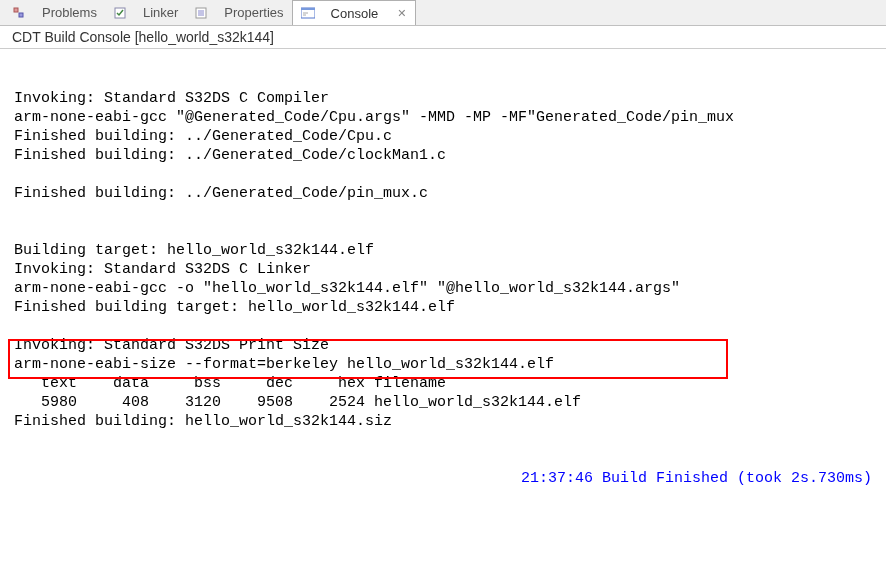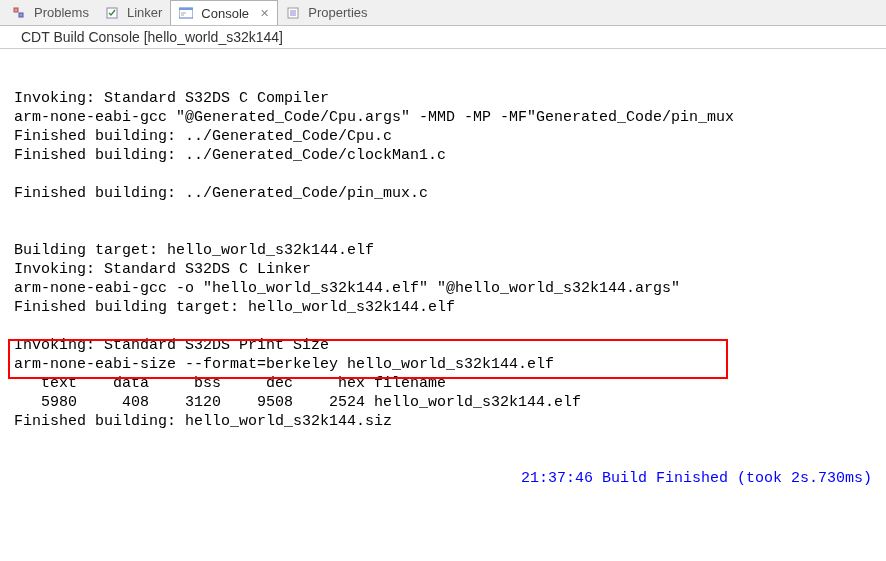--- a/index.html
+++ b/index.html
@@ -22,21 +22,21 @@
       background: #f0f0f0;
       border-bottom: 1px solid #c0c0c0;
       padding-left: 4px;
     }
     .tab {
       display: flex;
       align-items: center;
       padding: 3px 8px;
       color: #555;
       cursor: pointer;
-      gap: 8px;
+      gap: 16px;
       height: 100%;
     }
     .tab.active {
       background: #ffffff;
       border: 1px solid #b0b0b0;
       border-bottom: none;
       color: #333;
     }
     .tab-icon {
       width: 14px;
@@ -44,21 +44,21 @@
       display: inline-flex;
       align-items: center;
       justify-content: center;
     }
     .tab-close {
       margin-left: 3px;
       color: #888;
       font-size: 11px;
     }
     .subtitle {
-      padding: 3px 21px;
+      padding: 3px 12px;
       font-size: 14px;
       color: #333;
       border-bottom: 1px solid #ccc;
     }
     .console-output {
       padding: 2px 14px;
       font-family: Consolas, "Courier New", monospace;
       font-size: 15px;
       line-height: 19px;
       white-space: pre;
@@ -97,42 +97,42 @@
   </div>
   <div class="tab">
     <span class="tab-icon">
       <svg width="12" height="12" viewBox="0 0 12 12">
           <rect x="1" y="1" width="10" height="10" fill="#fff" stroke="#88a"></rect>
           <path d="M3 6 L5 8 L9 3" stroke="#484" stroke-width="1.5" fill="none"></path>
         </svg>
     </span>
     <span>Linker</span>
   </div>
+  <div class="tab">
+    <span class="tab-icon">
+      <svg width="12" height="12" viewBox="0 0 12 12">
+          <rect x="1" y="1" width="10" height="10" fill="#fff" stroke="#999"></rect>
+          <line x1="3" y1="4" x2="9" y2="4" stroke="#88c"></line>
+          <line x1="3" y1="6" x2="9" y2="6" stroke="#88c"></line>
+          <line x1="3" y1="8" x2="9" y2="8" stroke="#88c"></line>
+        </svg>
+    </span>
+    <span>Properties</span>
+  </div>
   <div class="tab active">
     <span class="tab-icon">
       <svg width="14" height="12" viewBox="0 0 14 12">
           <rect x="0" y="1" width="14" height="10" fill="#fff" stroke="#5577cc" stroke-width="1"></rect>
           <rect x="0" y="1" width="14" height="2" fill="#7799dd"></rect>
           <line x1="2" y1="6" x2="7" y2="6" stroke="#aaa"></line>
           <line x1="2" y1="8" x2="5" y2="8" stroke="#aaa"></line>
         </svg>
     </span>
     <span>Console</span>
     <span class="tab-close">✕</span>
   </div>
-  <div class="tab">
-    <span class="tab-icon">
-      <svg width="12" height="12" viewBox="0 0 12 12">
-          <rect x="1" y="1" width="10" height="10" fill="#fff" stroke="#999"></rect>
-          <line x1="3" y1="4" x2="9" y2="4" stroke="#88c"></line>
-          <line x1="3" y1="6" x2="9" y2="6" stroke="#88c"></line>
-          <line x1="3" y1="8" x2="9" y2="8" stroke="#88c"></line>
-        </svg>
-    </span>
-    <span>Properties</span>
-  </div>
 </div>
 
 <div class="subtitle">CDT Build Console [hello_world_s32k144]</div>
 
 <div class="console-output" id="console-out">
   
 <div class="console-line blackline">Invoking: Standard S32DS C Compiler</div><div class="console-line blackline">arm-none-eabi-gcc "@Generated_Code/Cpu.args" -MMD -MP -MF"Generated_Code/pin_mux</div><div class="console-line blackline">Finished building: ../Generated_Code/Cpu.c</div><div class="console-line blackline">Finished building: ../Generated_Code/clockMan1.c</div><div class="console-line blackline"></div><div class="console-line blackline">Finished building: ../Generated_Code/pin_mux.c</div><div class="console-line blackline"></div><div class="console-line blackline"></div><div class="console-line blackline">Building target: hello_world_s32k144.elf</div><div class="console-line blackline">Invoking: Standard S32DS C Linker</div><div class="console-line blackline">arm-none-eabi-gcc -o "hello_world_s32k144.elf" "@hello_world_s32k144.args"</div><div class="console-line blackline">Finished building target: hello_world_s32k144.elf</div><div class="console-line blackline"></div><div class="console-line blackline">Invoking: Standard S32DS Print Size</div><div class="console-line blackline">arm-none-eabi-size --format=berkeley hello_world_s32k144.elf</div><div class="console-line blackline">   text	   data	    bss	    dec	    hex	filename</div><div class="console-line blackline">   5980	    408	   3120	   9508	   2524	hello_world_s32k144.elf</div><div class="console-line blackline">Finished building: hello_world_s32k144.siz</div><div class="console-line"></div><div class="console-line"></div><div class="console-line build-finished">21:37:46 Build Finished (took 2s.730ms)</div><div class="highlight-box" style="top: 290px; left: 8px; width: 720px; height: 40px;"></div></div>
 
 </body></html>

